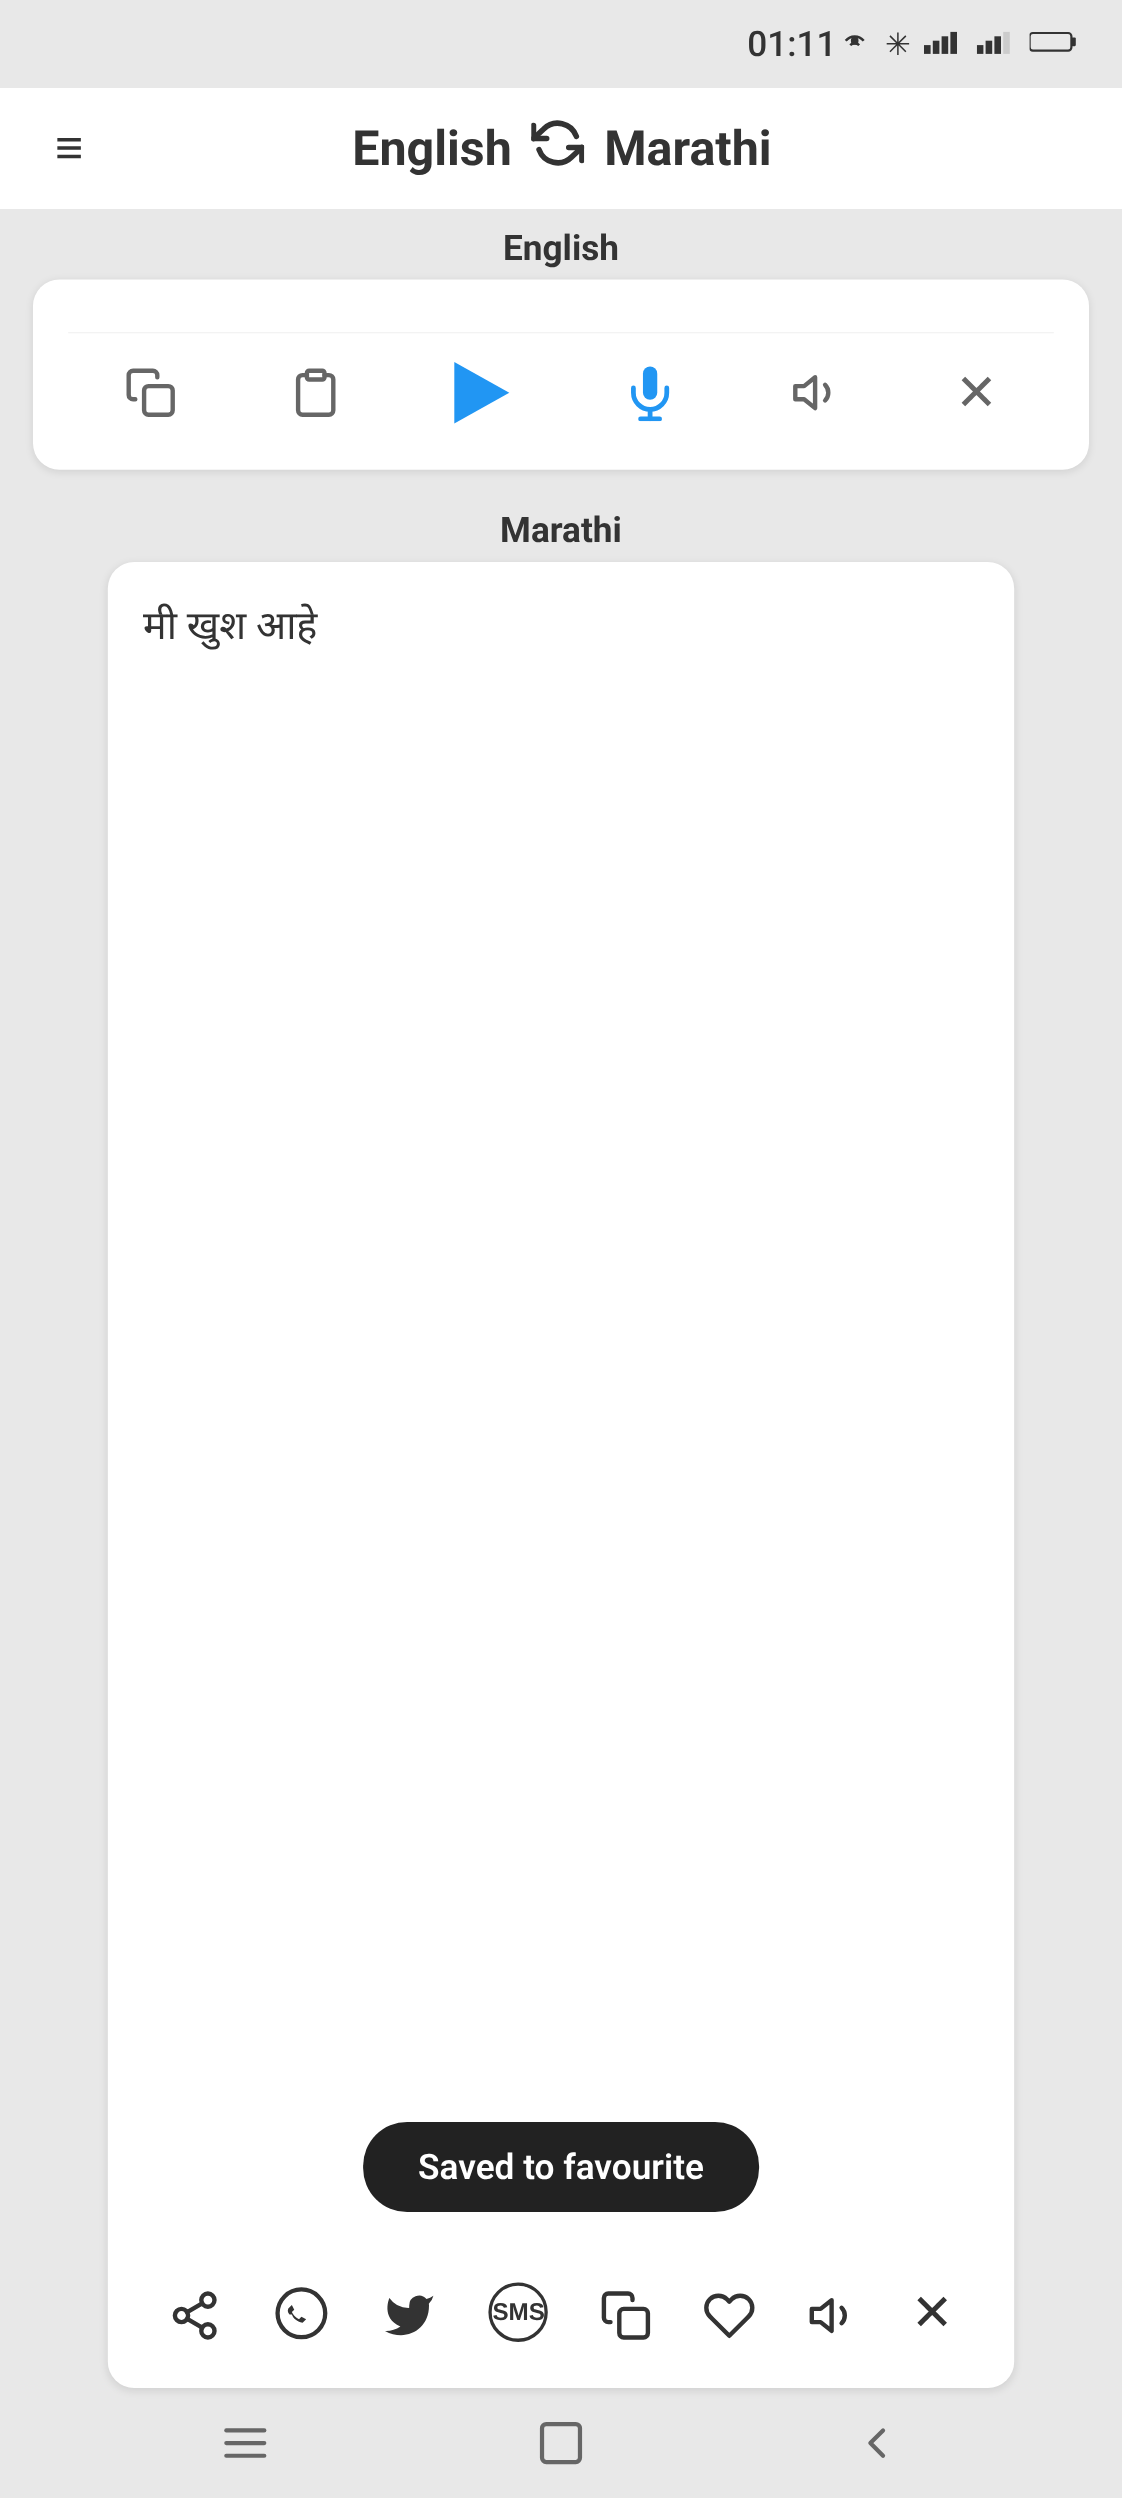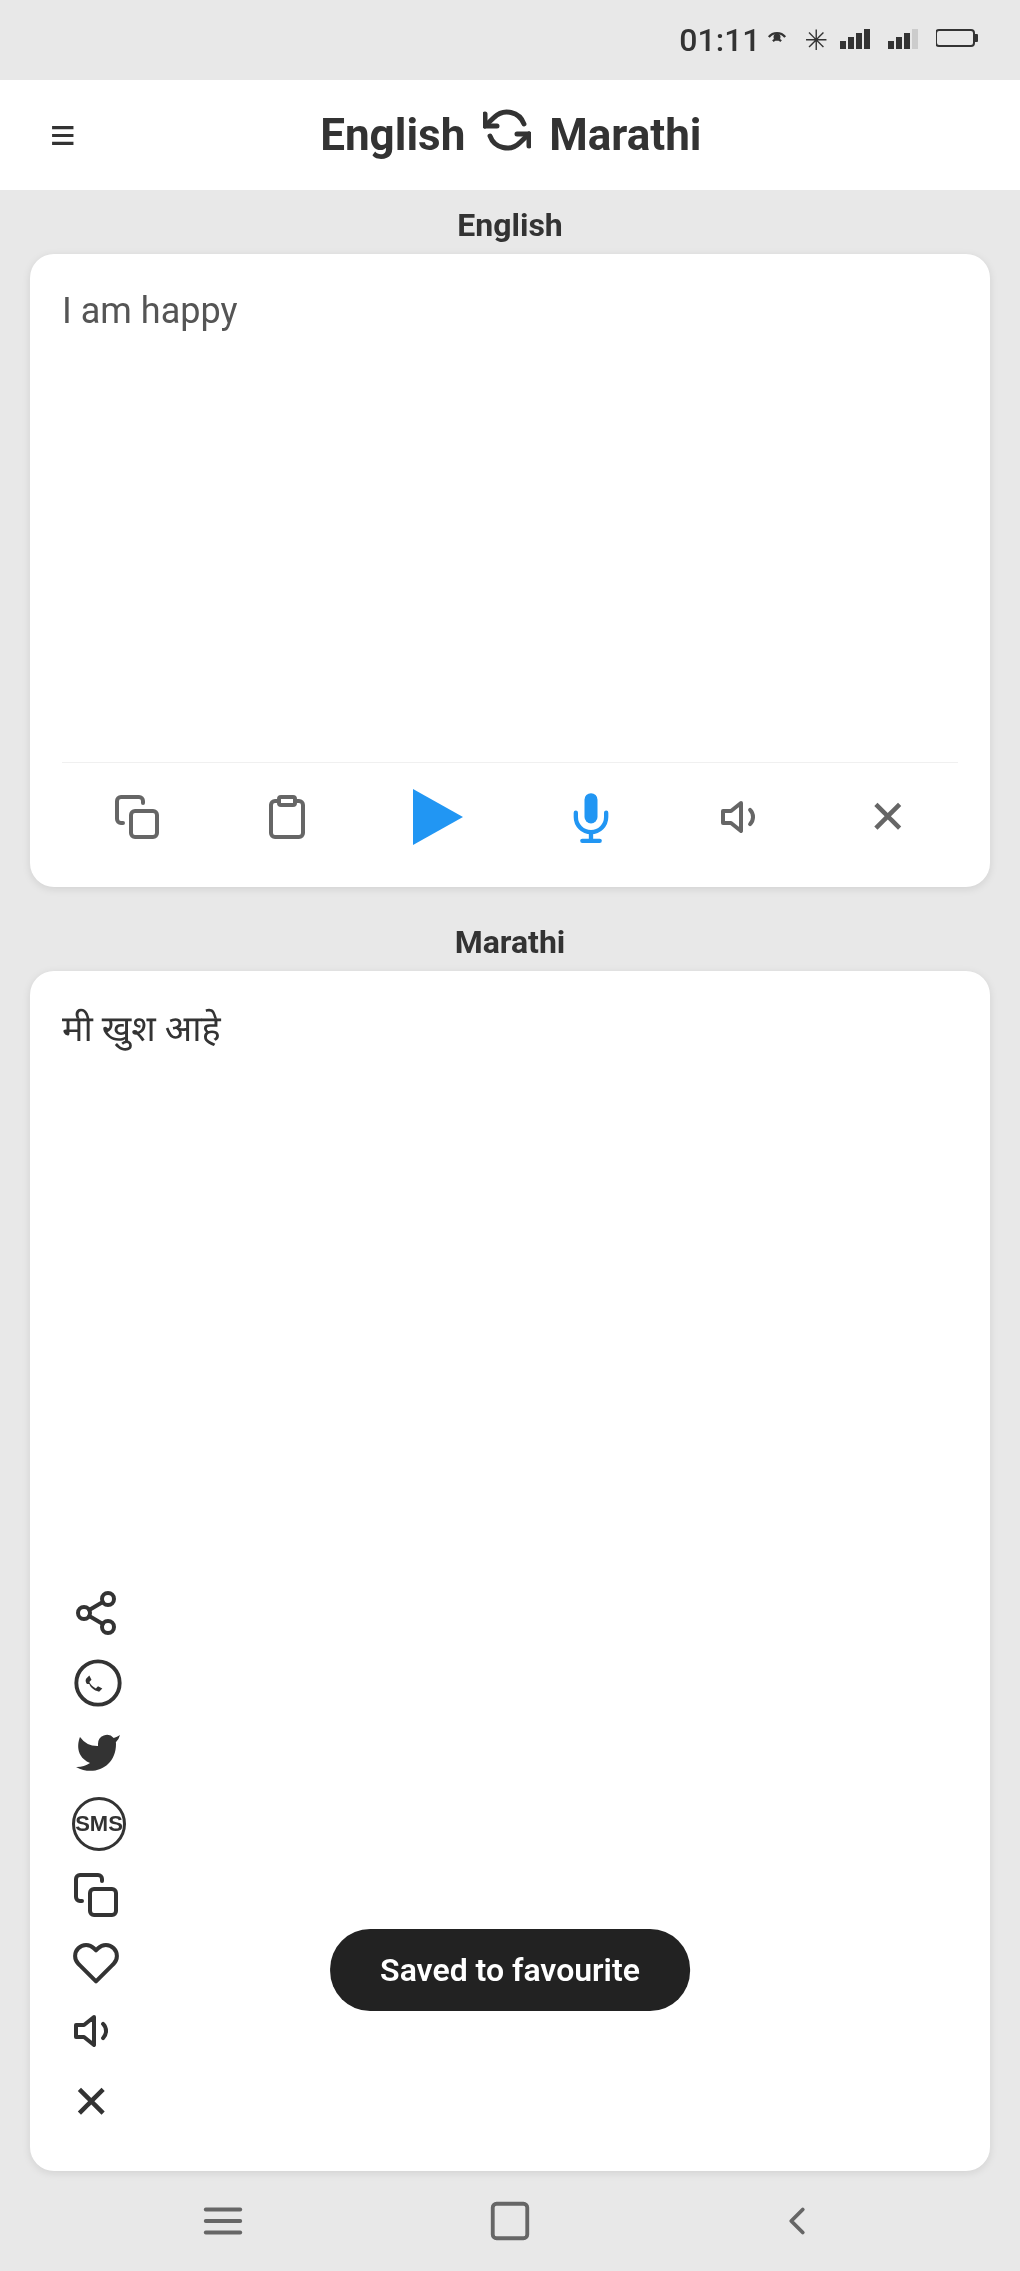--- a/index.html
+++ b/index.html
@@ -158,21 +158,21 @@
       width: 100%;
       text-align: center;
       padding: 16px 0 10px;
       font-size: 32px;
       font-weight: 700;
       color: #333;
     }
 
     
     .output-card {
-      width: 960px;
+      width: 824px;
       background: #ffffff;
       border-radius: 24px;
       padding: 32px;
       box-shadow: 0 2px 8px rgba(0,0,0,0.1);
       flex: 1;
       position: relative;
       min-height: 760px;
     }
 
     .output-text {
@@ -194,23 +194,22 @@
       font-weight: 600;
       white-space: nowrap;
     }
 
     .output-actions {
       position: absolute;
       bottom: 32px;
       left: 32px;
       right: 32px;
       display: flex;
-      align-items: flex-start;
+      align-items: flex-end;
       justify-content: space-around;
-      flex-direction: column;
     }
 
     .sms-circle {
       width: 54px;
       height: 54px;
       border: 3px solid #333;
       border-radius: 50%;
       display: flex;
       align-items: center;
       justify-content: center;
@@ -289,21 +288,20 @@
       </svg>
     </span>
     <span class="lang-to">Marathi</span>
   </div>
   <div class="header-right"></div>
 </div>
 
 <div class="source-lang-label">English</div>
 
 <div class="input-card">
-  <textarea class="input-text" placeholder="I am happy" style="">I am happy</textarea>
 
   <div class="input-actions">
     <button class="action-btn" title="Copy">
       <svg width="48" height="48" viewBox="0 0 24 24" fill="none" stroke="#666" stroke-width="2" stroke-linecap="round" stroke-linejoin="round">
         <rect x="9" y="9" width="13" height="13" rx="2" ry="2"></rect>
         <path d="M5 15H4a2 2 0 0 1-2-2V4a2 2 0 0 1 2-2h9a2 2 0 0 1 2 2v1"></path>
       </svg>
     </button>
 
     <button class="action-btn" title="Paste">

